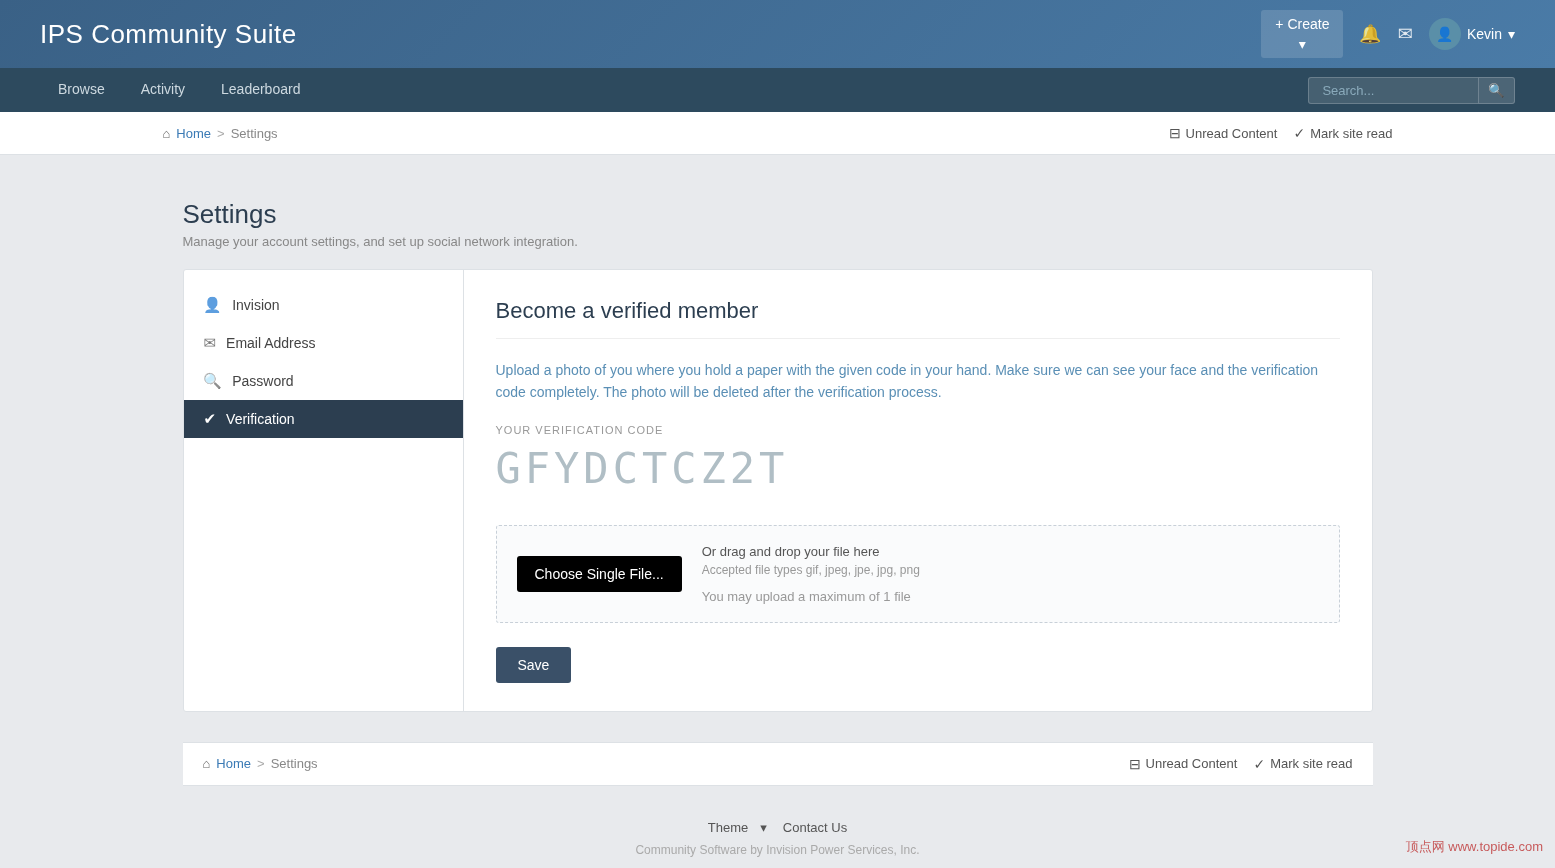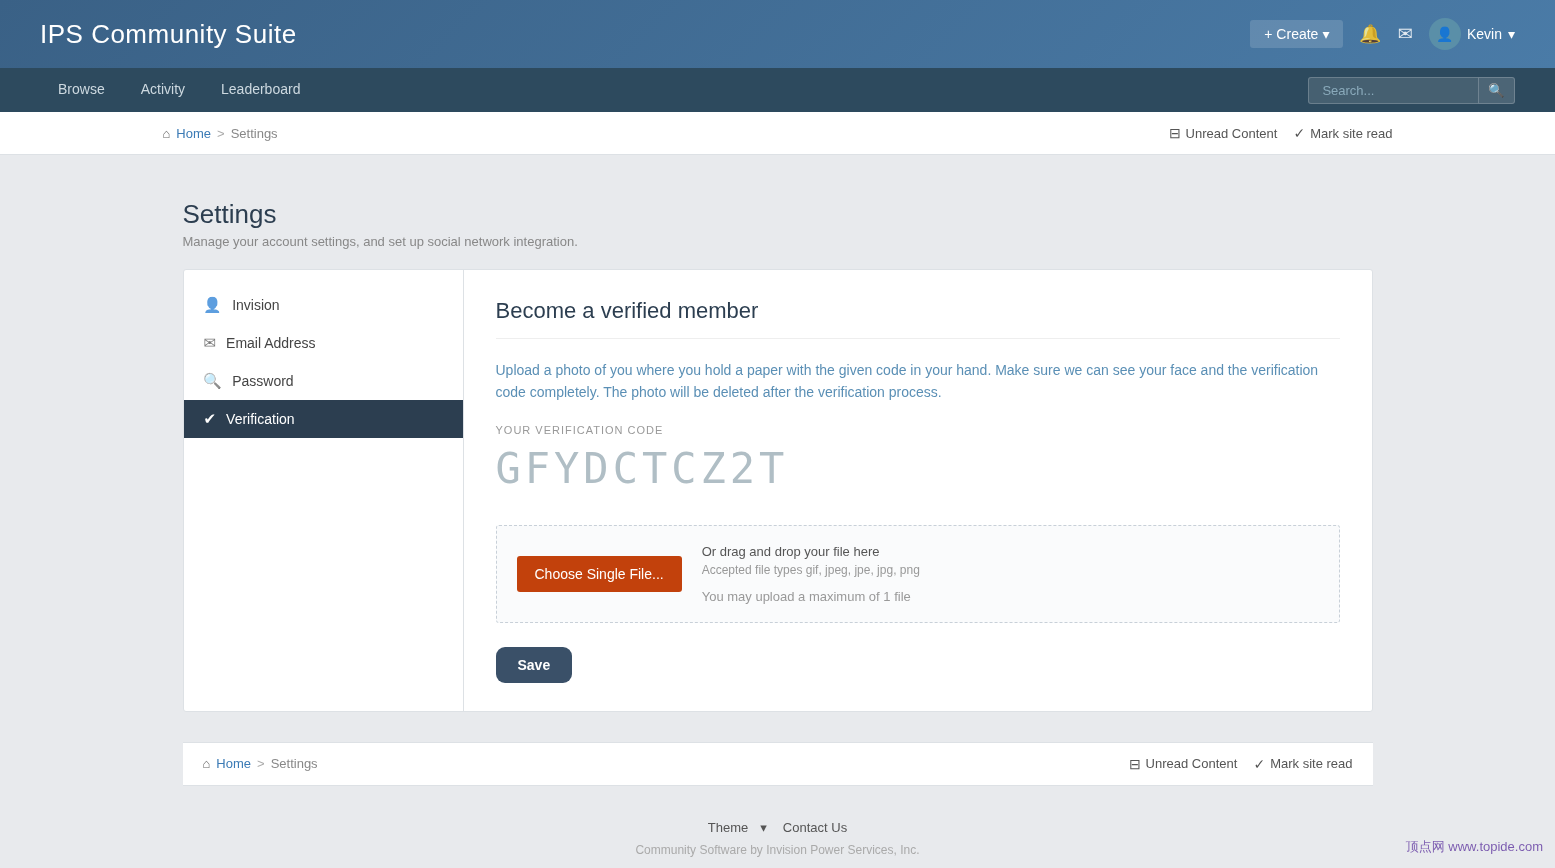--- a/index.html
+++ b/index.html
@@ -30,20 +30,21 @@
       background: rgba(255,255,255,0.15);
       color: #fff;
       border: none;
       padding: 6px 14px;
       border-radius: 3px;
       cursor: pointer;
       font-size: 14px;
       display: flex;
       align-items: center;
       gap: 4px;
+      flex-direction: column;
     }
     .header-icon {
       color: #fff;
       font-size: 18px;
       cursor: pointer;
       opacity: 0.85;
     }
     .user-menu {
       display: flex;
       align-items: center;
@@ -249,45 +250,45 @@
       border: 1px dashed #c8d0d8;
       border-radius: 3px;
       padding: 18px 20px;
       display: flex;
       align-items: center;
       gap: 20px;
       margin-bottom: 24px;
       background: #fafbfc;
     }
     .choose-file-btn {
-      background: #c2410c;
+      background: #000000;
       color: #fff;
       border: none;
       padding: 10px 18px;
       border-radius: 3px;
       cursor: pointer;
       font-size: 14px;
       white-space: nowrap;
       flex-shrink: 0;
     }
     .upload-info { font-size: 13px; }
     .drag-drop-text { color: #555; margin-bottom: 4px; }
     .file-types { color: #999; font-size: 12px; margin-bottom: 12px; }
     .max-files { color: #999; font-size: 13px; }
 
     
     .save-btn {
       background: #3a5068;
       color: #fff;
       border: none;
       padding: 10px 22px;
-      border-radius: 9px;
-      cursor: pointer;
-      font-size: 14px;
-      font-weight: 700;
+      border-radius: 3px;
+      cursor: pointer;
+      font-size: 14px;
+      font-weight: 400;
     }
 
     
     .footer-breadcrumb {
       background: #fff;
       border-top: 1px solid #dde1e5;
       margin-top: 0;
     }
 
     
@@ -312,21 +313,21 @@
       align-items: center;
       gap: 12px;
     }
     .footer-copy { font-size: 12px; color: #aaa; }
 
     
     .watermark {
       position: fixed;
       bottom: 12px;
       right: 12px;
-      color: #4c1d95;
+      color: #b91c1c;
       font-size: 13px;
       font-weight: 500;
       opacity: 0.7;
     }
   </style>
 </head>
 <body>
 
 <div class="top-header">
   <div class="content-wrapper" style="display:flex;align-items:center;width:100%;max-width:100%;padding:0 20px;">

